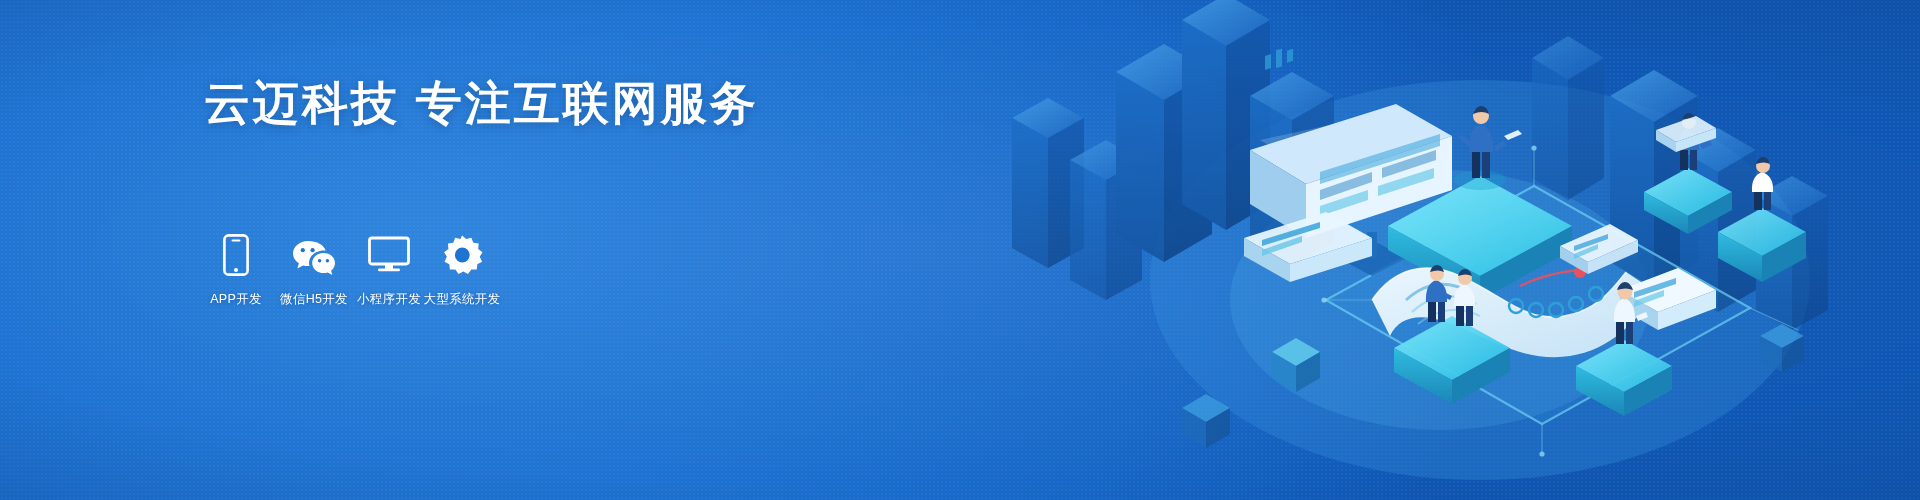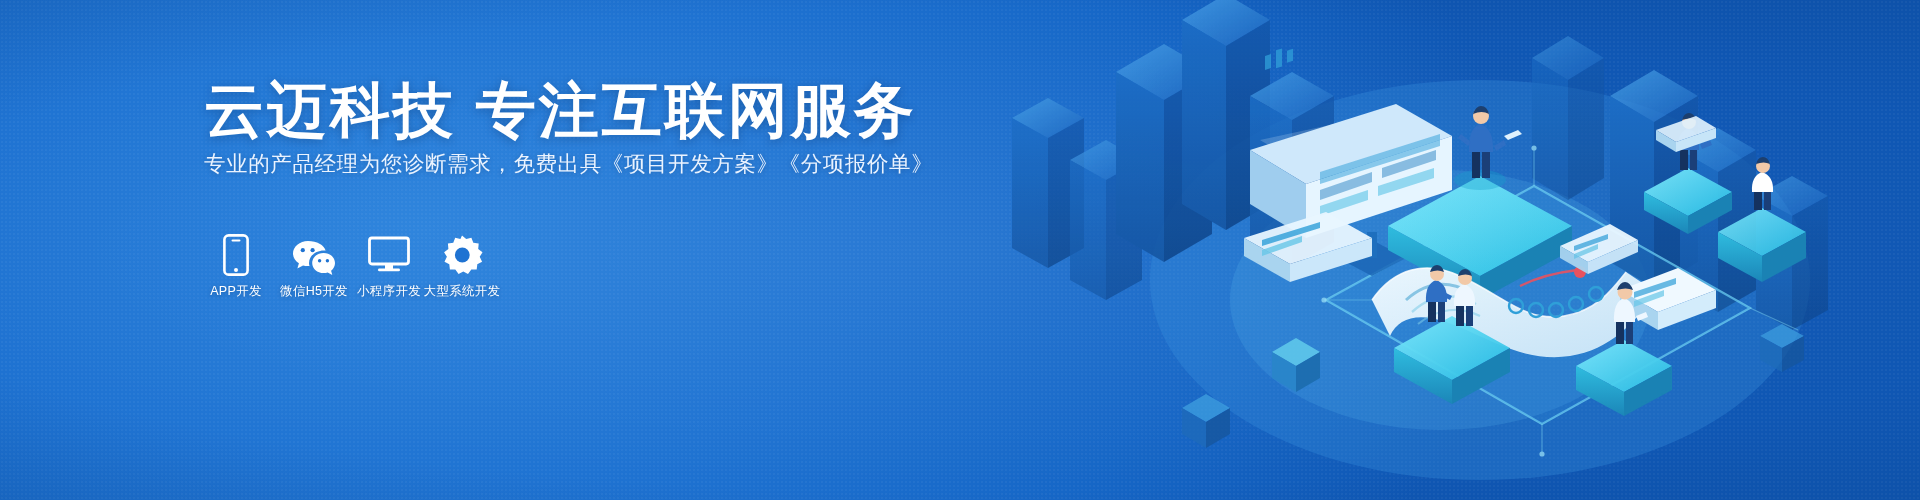--- a/index.html
+++ b/index.html
@@ -23,39 +23,39 @@
   
   #banner:after{
     content:"";position:absolute;inset:0;pointer-events:none;
     background:radial-gradient(120% 100% at 50% 50%, rgba(255,255,255,.05) 0%, rgba(0,0,0,0) 48%, rgba(3,32,72,.30) 100%);
   }
 
   
   .content{position:absolute;left:0;top:0;width:960px;height:500px;z-index:12;}
   .headline{
     position:absolute;left:204px;top:76px;
-    font-size:60px;font-weight:700;color:#ffffff;letter-spacing:3px;
+    font-size:46px;font-weight:700;color:#ffffff;letter-spacing:3px;
     white-space:nowrap;line-height:1.18;
     text-shadow:0 2px 10px rgba(2,30,70,.28);
   }
   .sub{
     position:absolute;left:204px;top:146px;
     font-size:21.5px;color:#eaf3ff;line-height:1.72;letter-spacing:.6px;
     white-space:nowrap;font-weight:400;
     text-shadow:0 1px 5px rgba(2,30,70,.25);
   }
   .sub div{height:35px;}
 
   
   .services{position:absolute;left:200px;top:232px;display:flex;align-items:flex-start;}
   .svc{width:72px;margin-right:1px;display:flex;flex-direction:column;align-items:center;}
   .svc .ico{height:46px;display:flex;align-items:center;justify-content:center;}
   .svc .ico svg{display:block;}
   .svc .lbl{
-    margin-top:5px;font-size:12.5px;color:#ffffff;white-space:nowrap;
+    margin-top:13px;font-size:12.5px;color:#ffffff;white-space:nowrap;
     letter-spacing:.3px;font-weight:400;text-shadow:0 1px 4px rgba(2,30,70,.3);
   }
   .svc:nth-child(1){margin-right:6px;}
   .svc:nth-child(2){margin-right:3px;}
   .svc:nth-child(3){margin-right:1px;}
   .svc:nth-child(4){margin-right:6px;}
 
   
   .art{position:absolute;right:0;top:0;width:1000px;height:500px;z-index:8;}
   .art svg{position:absolute;right:0;top:0;}
@@ -365,21 +365,20 @@
         <circle cx="404" cy="300" r="2.6"></circle>
       </g>
     </svg>
   </div>
 
   <div class="content">
 
     <div class="headline">云迈科技 专注互联网服务</div>
 
     <div class="sub">
-      <div>专业的产品经理为您诊断需求，免费出具《项目开发方案》《分项报价单》</div>
     </div>
 
     <div class="services">
 
       <div class="svc">
         <span class="ico">
           <svg width="26" height="42" viewBox="0 0 26 42">
             <rect x="1.4" y="1.4" width="23.2" height="39.2" rx="4.2" ry="4.2" fill="none" stroke="#ffffff" stroke-width="2.6"></rect>
             <rect x="8.5" y="5.4" width="9" height="2.2" rx="1.1" fill="#ffffff"></rect>
             <circle cx="13" cy="36" r="2" fill="#ffffff"></circle>

